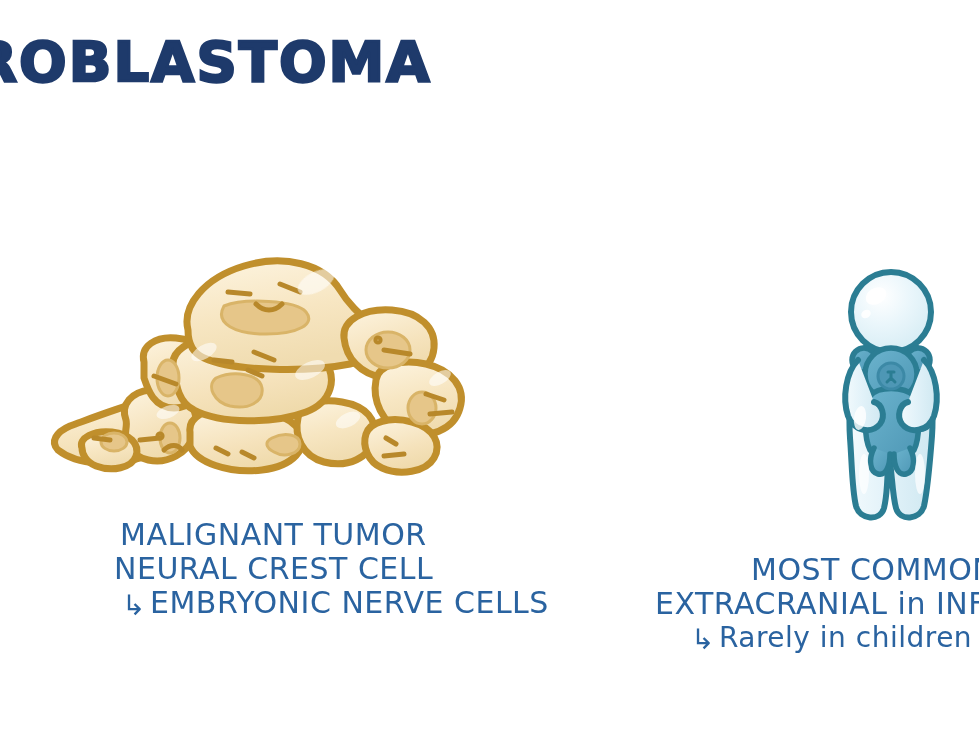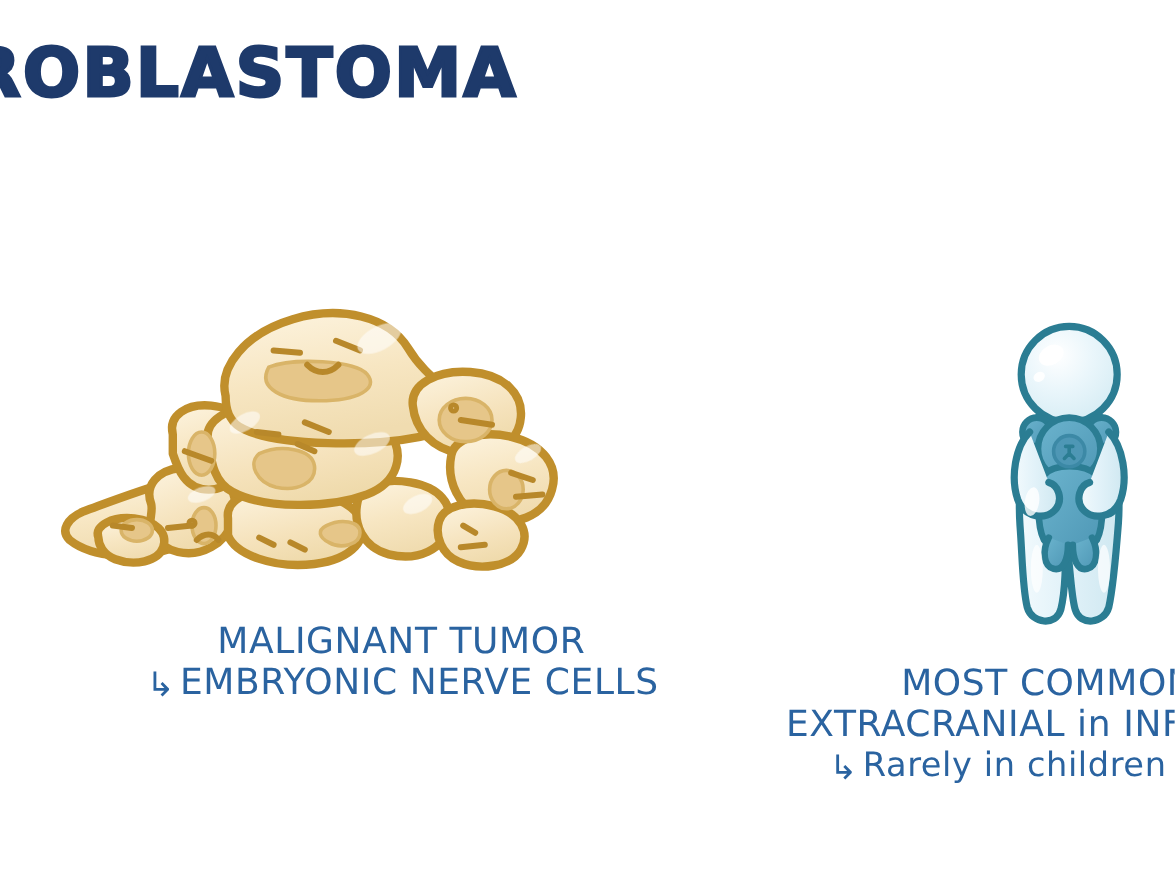--- a/index.html
+++ b/index.html
@@ -44,21 +44,21 @@
   .caption .line{display:block;}
   .arrow-glyph{
     display:inline-block;
     font-size:28px;
     transform:translateY(2px);
     margin-right:4px;
   }
 
   #caption-left{
     left:120px; top:518px;
-    text-align:center;
+    text-align:left;
   }
   #caption-left .l2{margin-left:-6px;}
   #caption-left .l3{margin-left:2px;}
 
   #caption-right{
     left:655px; top:553px;
     text-align:left;
   }
   #caption-right .r1{margin-left:96px;}
   #caption-right .r2{margin-left:0px;}
@@ -237,20 +237,21 @@
         <ellipse cx="44" cy="46" rx="5" ry="4" transform="rotate(-30 44 46)" opacity="0.9"></ellipse>
         <ellipse cx="38" cy="150" rx="6" ry="12" transform="rotate(8 38 150)" opacity="0.8"></ellipse>
         <ellipse cx="42" cy="206" rx="5" ry="20" opacity="0.7"></ellipse>
         <ellipse cx="98" cy="206" rx="5" ry="20" opacity="0.7"></ellipse>
       </g>
     </svg>
   </div>
 
   <div id="caption-left" class="caption">
     <span class="line l1">MALIGNANT TUMOR</span>
+    <span class="line l2">NEURAL CREST CELL</span>
     <span class="line l3">
       <span class="arrow-glyph">↳</span><span>EMBRYONIC NERVE CELLS</span>
     </span>
   </div>
 
   <div id="caption-right" class="caption">
     <span class="line r1">MOST COMMON</span>
     <span class="line r2">EXTRACRANIAL in INF</span>
     <span class="line r3">
       <span class="arrow-glyph">↳</span><span class="script">Rarely in children &gt;</span>

